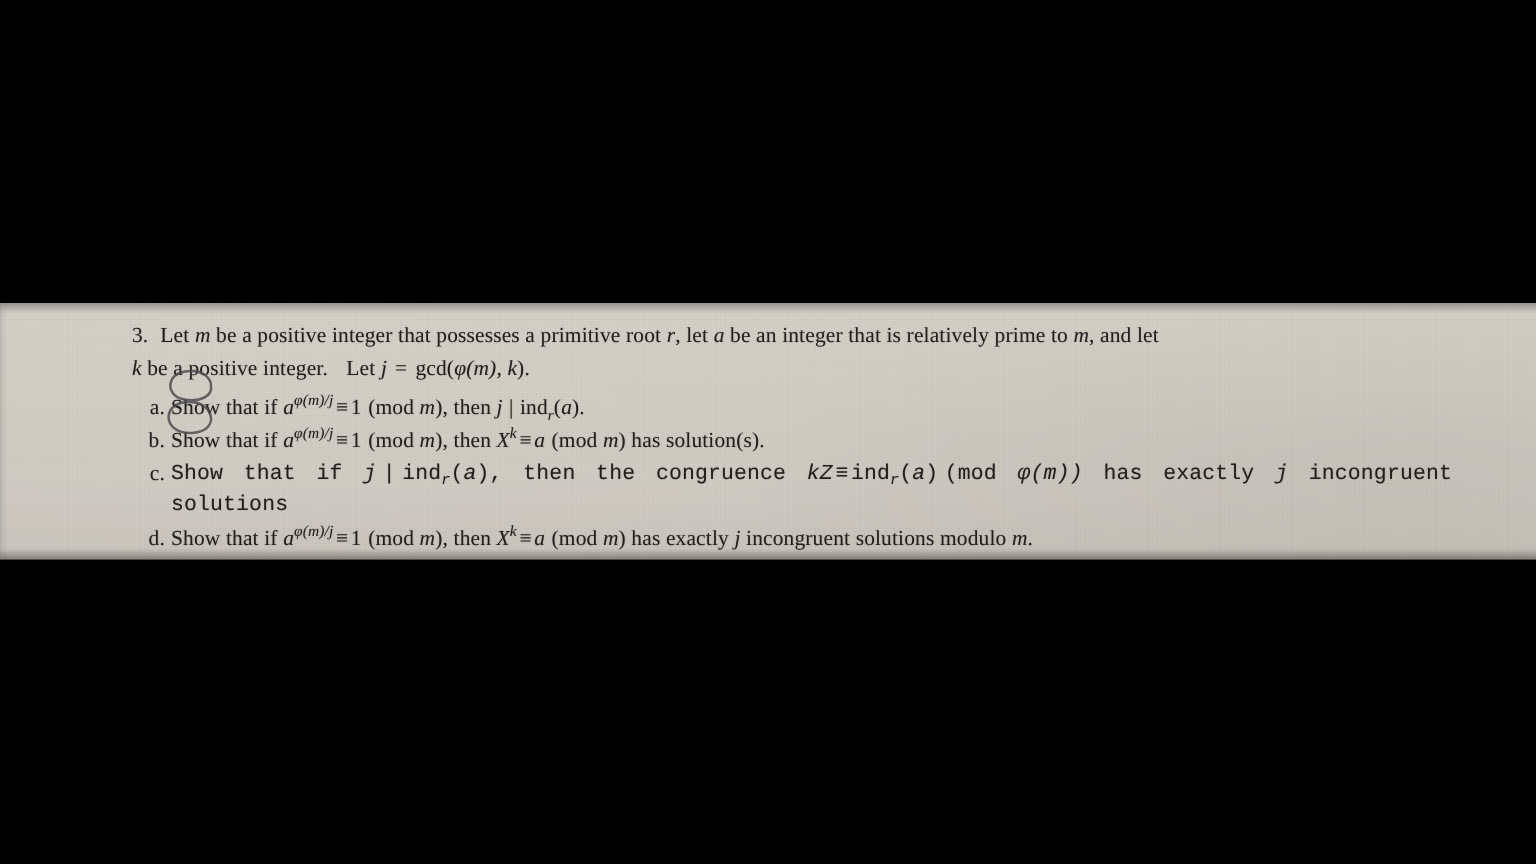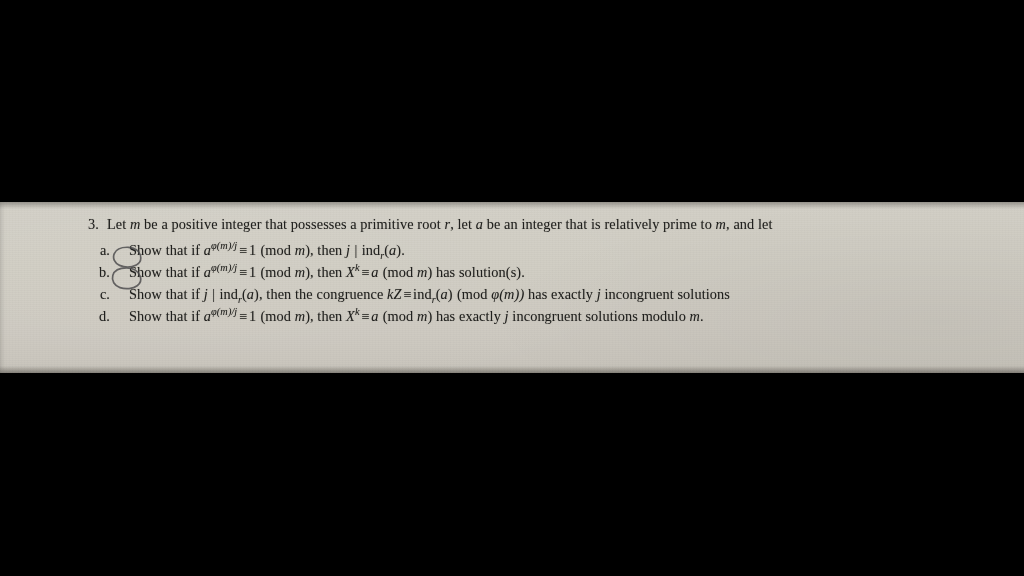--- a/index.html
+++ b/index.html
@@ -88,25 +88,26 @@
     line-height: 21px;
   }
   .subitem + .subitem { margin-top: 1px; }
   .sub-label {
     position: absolute;
     left: 0;
     top: 0;
     width: 22px;
     text-align: right;
   }
-  .sub-body { flex: 1 1 auto; margin-left: 15px; }
+  .sub-body { flex: 1 1 auto; }
 
   .spread {
     text-align: justify;
     text-align-last: left;
+    font-family: Liberation Mono, monospace;
   }
   .cont-line {
     padding-left: 26px;
     line-height: 21px;
   }
 
   
   i.v { font-style: italic; }
   .up   { font-size: 0.72em; vertical-align: super; line-height: 0; }
   .down { font-size: 0.70em; vertical-align: sub;  line-height: 0; }
@@ -133,20 +134,26 @@
     <div id="edge-top"></div>
     <div id="edge-bottom"></div>
 
     <div id="textblock">
 
       <p class="problem-line line-1">
         <span>3.</span><span class="gap"></span>
         <span>Let </span><i class="v">m</i><span> be a positive integer that possesses a primitive root </span><i class="v">r</i><span>, let </span><i class="v">a</i><span> be an integer that is relatively prime to </span><i class="v">m</i><span>, and let</span>
       </p>
 
+      <p class="problem-line line-2">
+        <i class="v">k</i><span> be a positive integer.</span><span class="gap"></span><span class="gap"></span>
+        <span>Let </span><i class="v">j</i>
+        <span class="op">=</span>
+        <span>gcd(</span><i class="v">φ</i><i class="v">(m), </i><i class="v">k</i><span>).</span>
+      </p>
 
       <div id="subitems">
 
         <div class="subitem">
           <span class="sub-label">a.</span>
           <span class="sub-body"><span>Show that if </span><span class="nb"><i class="v">a</i><span class="up"><i class="v">φ</i><i class="v">(m)/j</i></span></span><span class="op">≡</span><span>1</span><span class="gap"></span><span>(mod </span><i class="v">m</i><span>), then </span><i class="v">j</i><span class="gap"></span><span>|</span><span class="gap"></span><span>ind</span><span class="down"><i class="v">r</i></span><span>(<i class="v">a</i>)</span><span>.</span></span>
         </div>
 
         <div class="subitem">
           <span class="sub-label">b.</span>

